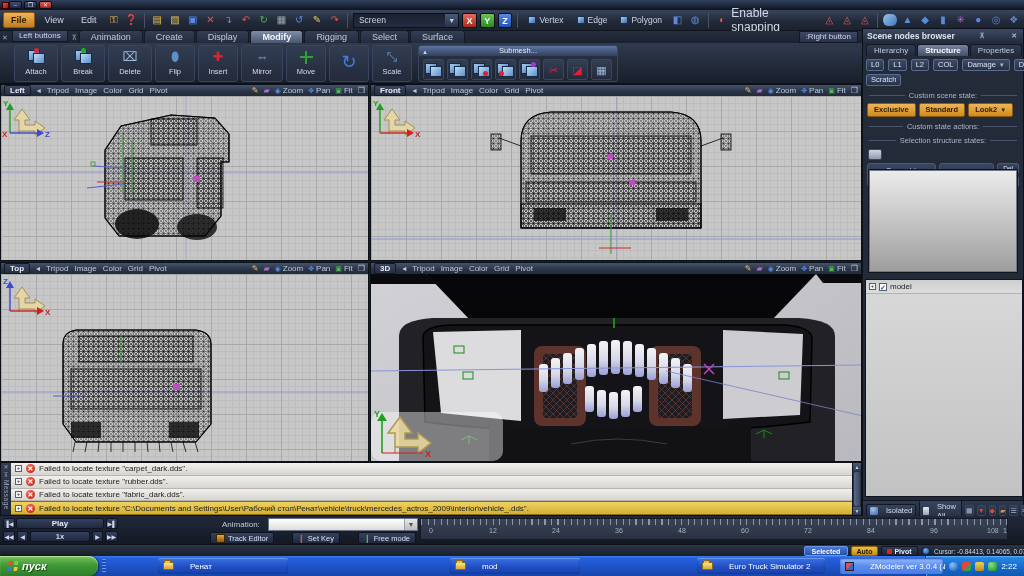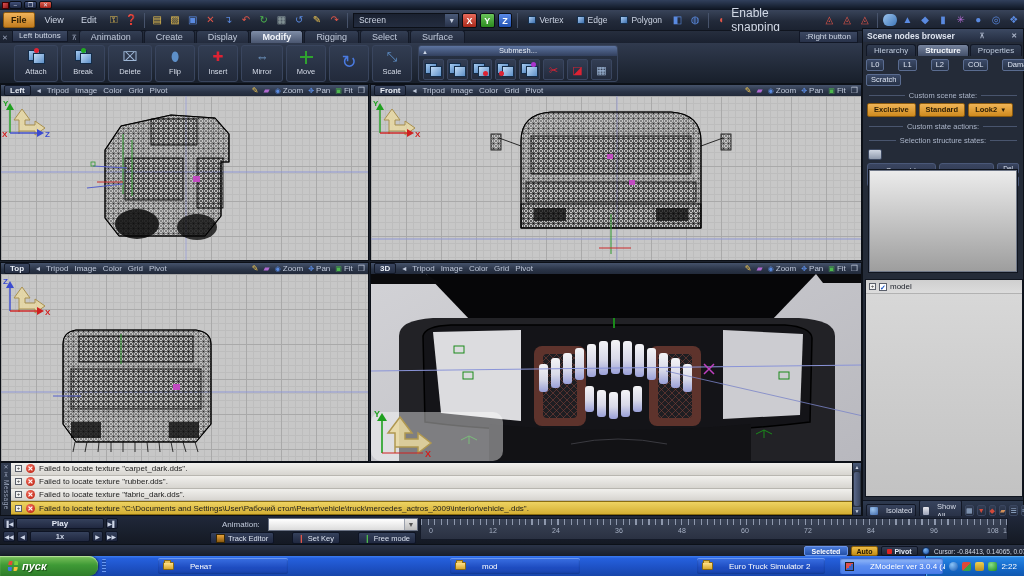--- a/index.html
+++ b/index.html
@@ -64,21 +64,21 @@
   .vpbody svg{position:absolute;left:0;top:0;}
   .vp3dbody{position:relative;overflow:hidden;background:linear-gradient(150deg,#d2d2d6,#b8b8be);}
   .gizmo{position:absolute;left:2px;bottom:2px;width:50px;height:42px;}
   
   #rpanel{left:862px;top:28px;width:162px;height:493px;background:#242b38;border:1px solid #0c1017;}
   #rp-title{height:13px;background:linear-gradient(#3c4962,#242d40);display:flex;align-items:center;font-size:8.5px;font-weight:bold;color:#dde3ee;padding:0 4px;}
   #rp-title .ic{margin-left:auto;font-size:7px;color:#aab4c8;padding:0 2px;}
   #rp-tabs{display:flex;padding:2px 3px 0 3px;gap:1px;}
   .rtab{font-size:8px;padding:1px 7px;background:linear-gradient(#303b50,#222a3c);border:1px solid #121826;border-bottom:none;border-radius:3px 3px 0 0;color:#becadc;}
   .rtab.active{background:linear-gradient(#76849e,#44506a);color:#f4f7fb;font-weight:bold;}
-  .lodrow{display:flex;gap:14px;padding:3px 3px 0 3px;}
+  .lodrow{display:flex;gap:4px;padding:3px 3px 0 3px;}
   .lod{font-size:7.5px;padding:1px 4px;background:linear-gradient(#3b4a68,#273246);border:1px solid #5a6c90;border-radius:2px;color:#dce3f0;line-height:8px;}
   .lod .da{font-size:6px;padding-left:3px;color:#aeb9d0;}
   .ctrlabel{font-size:7.5px;color:#aab4c8;text-align:center;margin-top:5px;display:flex;align-items:center;gap:4px;padding:0 6px;}
   .ctrlabel::before,.ctrlabel::after{content:"";flex:1;border-top:1px solid #49556e;}
   .orow{display:flex;gap:3px;padding:3px 4px 0 4px;}
   .obtn{font-size:7.5px;padding:2px 6px;background:linear-gradient(#f0b456,#cf8a1e);border:1px solid #8a5a10;border-radius:2px;color:#2b1d05;font-weight:bold;line-height:8px;}
   .obtn .da{font-size:6px;padding-left:3px;}
   .sbtn{font-size:7.5px;padding:2px 6px;background:linear-gradient(#3b4a68,#273246);border:1px solid #5a6c90;border-radius:2px;color:#dce3f0;line-height:8px;}
   #selico{width:14px;height:11px;margin:4px 0 0 5px;background:linear-gradient(#cfd6e2,#8e99ac);border:1px solid #3c4character;border:1px solid #3c4860;border-radius:2px;}
   .bigrow{display:flex;gap:3px;padding:3px 4px 0 4px;align-items:stretch;}

